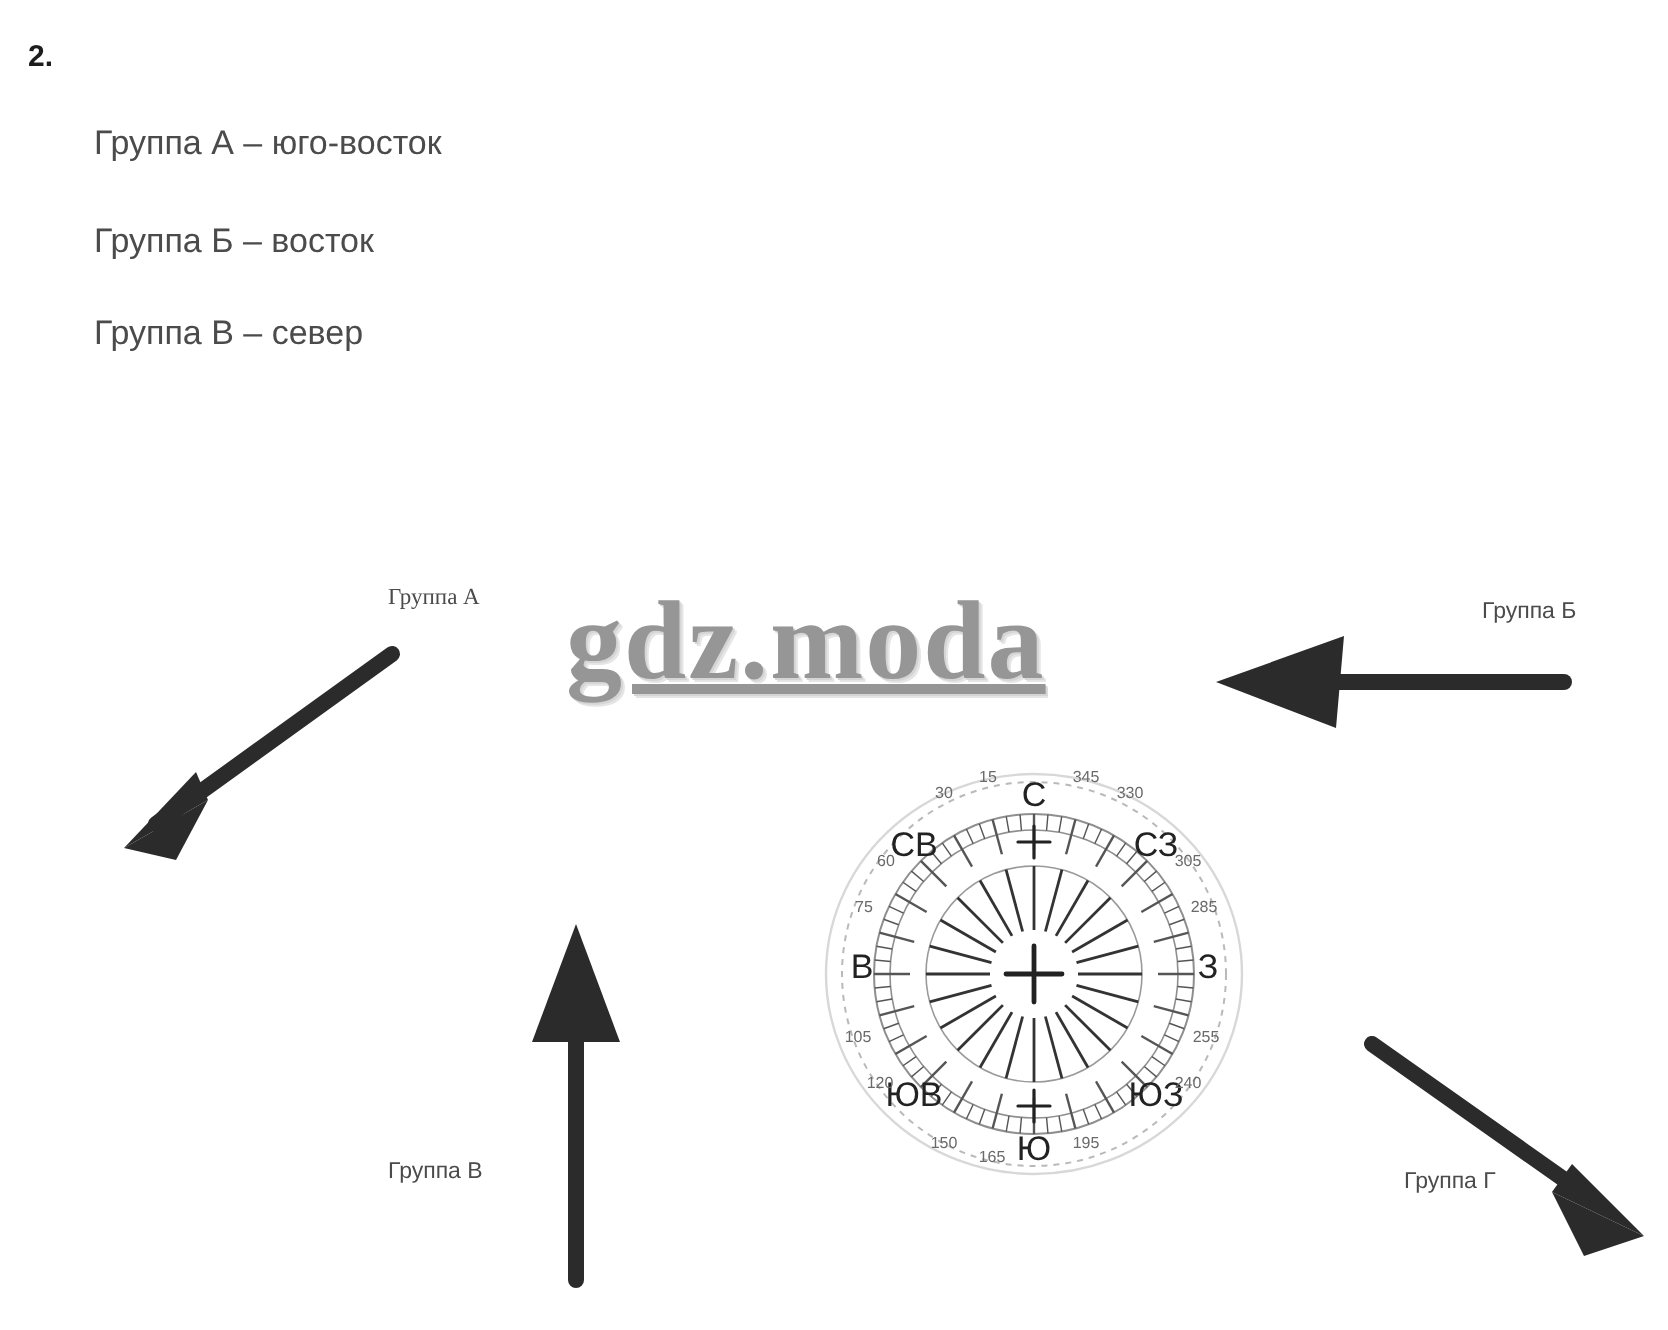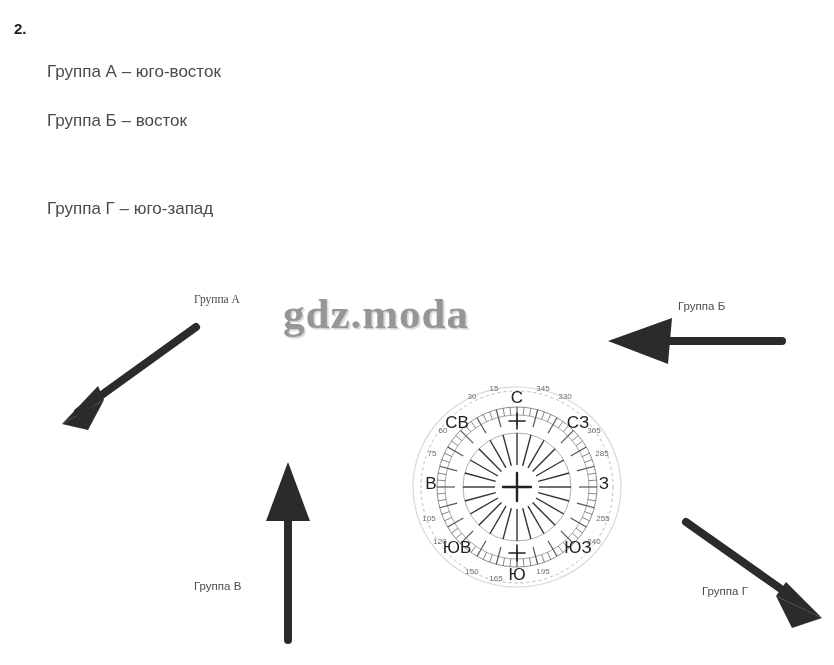--- a/index.html
+++ b/index.html
@@ -37,36 +37,37 @@
   .answer-0 { top: 62px; }
   .answer-1 { top: 111px; }
   .answer-2 { top: 157px; }
   .answer-3 { top: 199px; }
 
   .watermark {
     position: absolute;
     left: 283px;
     top: 289px;
     font-family: "Liberation Serif", serif;
-    font-size: 43px;
+    font-size: 56px;
     font-weight: bold;
     color: #8e8e8e;
     letter-spacing: 1px;
     text-shadow: 1px 1px 0 #d2d2d2, 2px 2px 0 #e3e3e3;
     opacity: 0.92;
+    text-decoration: underline;
   }
 
   .group-label {
     position: absolute;
     font-size: 11.5px;
     color: #4b4b4b;
     white-space: nowrap;
   }
   .label-a { left: 194px; top: 293px; font-family: Liberation Serif, serif; }
-  .label-b { left: 678px; top: 300px; }
+  .label-b { left: 741px; top: 300px; }
   .label-v { left: 194px; top: 580px; }
   .label-g { left: 702px; top: 585px; }
 
   .compass {
     position: absolute;
     left: 410px;
     top: 355px;
     width: 215px;
     height: 235px;
   }
@@ -90,21 +91,21 @@
 </style>
 </head>
 <body>
 
 <div class="page">
 
   <div class="task-number">2.</div>
 
   <div class="answer-line answer-1">Группа Б – восток</div>
   <div class="answer-line answer-0">Группа А – юго-восток</div>
-  <div class="answer-line answer-3">Группа Г – юго-запад</div>
+  <div class="answer-line answer-2">Группа В – север</div>
 
   <div class="watermark">gdz.moda</div>
 
   <div class="group-label label-a">Группа А</div>
   <div class="group-label label-b">Группа Б</div>
   <div class="group-label label-v">Группа В</div>
   <div class="group-label label-g">Группа Г</div>
 
   <div class="arrows">
     <svg width="834" height="665" viewBox="0 0 834 665">

